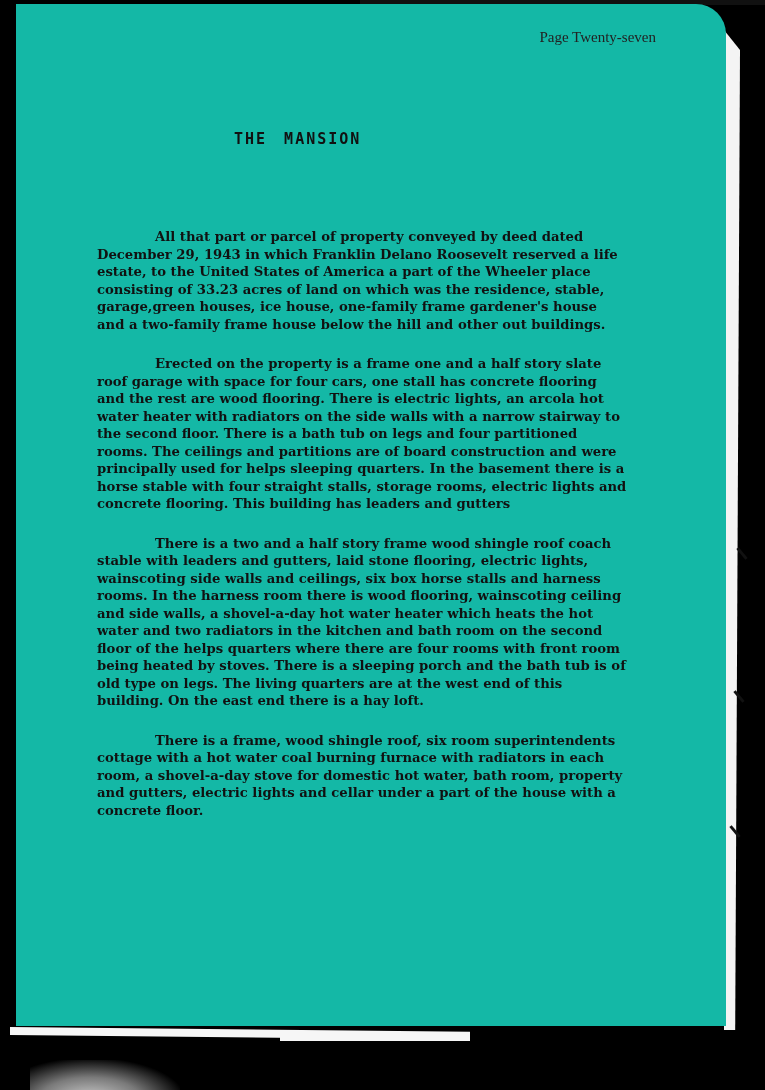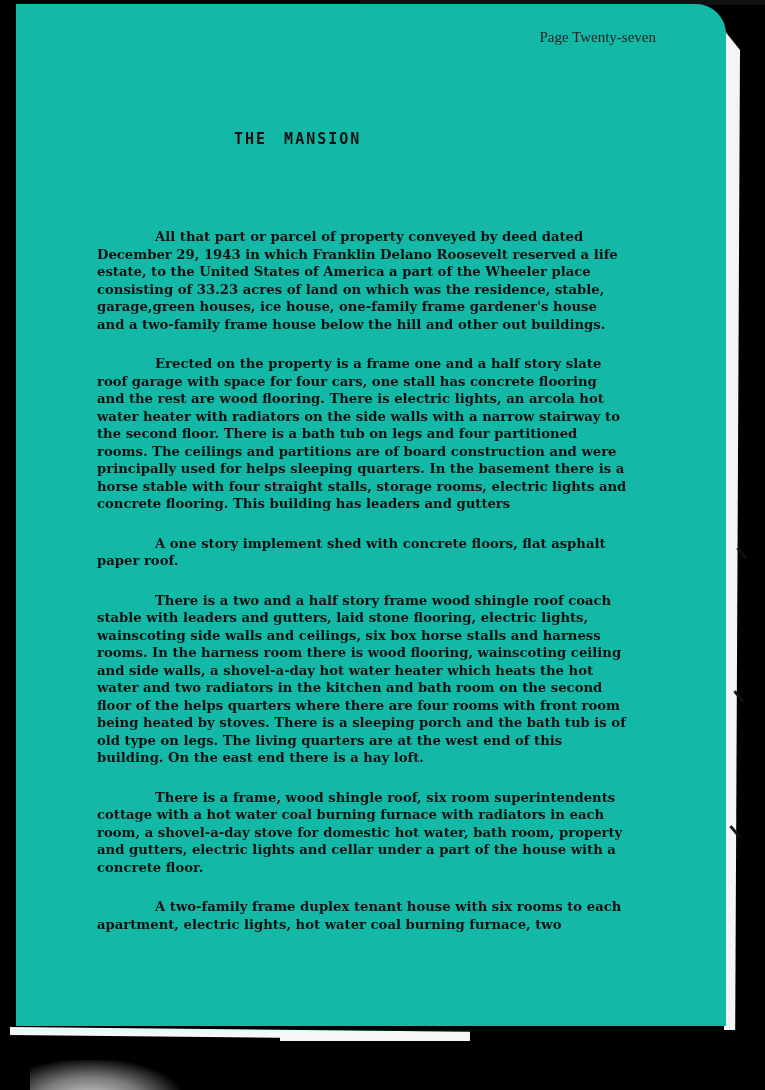--- a/index.html
+++ b/index.html
@@ -65,17 +65,15 @@
 <div class="bottom-strip2"></div>
 <div class="bottom-glow"></div>
 
 <div class="tick" style="left:735px; top:552px;"></div>
 <div class="tick" style="left:732px; top:695px;"></div>
 <div class="tick" style="left:728px; top:830px;"></div>
 
 <div class="body">
   <p class="para">All that part or parcel of property conveyed by deed dated December 29, 1943 in which Franklin Delano Roosevelt reserved a life estate, to the United States of America a part of the Wheeler place consisting of 33.23 acres of land on which was the residence, stable, garage,green houses, ice house, one-family frame gardener's house and a two-family frame house below the hill and other out buildings.</p>
   <p class="para">Erected on the property is a frame one and a half story slate roof garage with space for four cars, one stall has concrete flooring and the rest are wood flooring. There is electric lights, an arcola hot water heater with radiators on the side walls with a narrow stairway to the second floor. There is a bath tub on legs and four partitioned rooms. The ceilings and partitions are of board construction and were principally used for helps sleeping quarters. In the basement there is a horse stable with four straight stalls, storage rooms, electric lights and concrete flooring. This building has leaders and gutters</p>
-  <p class="para">A one story implement shed with concrete floors, flat asphalt paper roof.</p>
   <p class="para">There is a two and a half story frame wood shingle roof coach stable with leaders and gutters, laid stone flooring, electric lights, wainscoting side walls and ceilings, six box horse stalls and harness rooms. In the harness room there is wood flooring, wainscoting ceiling and side walls, a shovel-a-day hot water heater which heats the hot water and two radiators in the kitchen and bath room on the second floor of the helps quarters where there are four rooms with front room being heated by stoves. There is a sleeping porch and the bath tub is of old type on legs. The living quarters are at the west end of this building. On the east end there is a hay loft.</p>
   <p class="para">There is a frame, wood shingle roof, six room superintendents cottage with a hot water coal burning furnace with radiators in each room, a shovel-a-day stove for domestic hot water, bath room, property and gutters, electric lights and cellar under a part of the house with a concrete floor.</p>
-  <p class="para">A two-family frame duplex tenant house with six rooms to each apartment, electric lights, hot water coal burning furnace, two</p>
 </div>
 
 </body></html>

